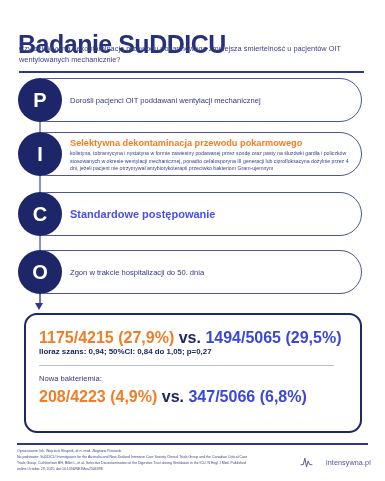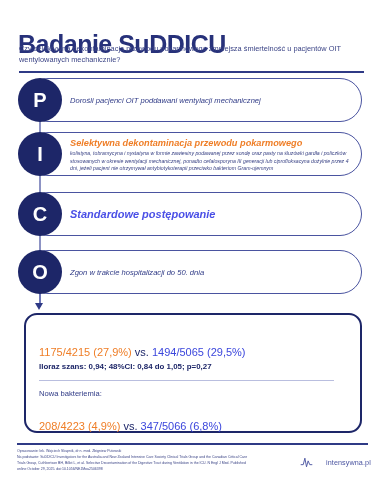--- a/index.html
+++ b/index.html
@@ -51,21 +51,20 @@
     border-radius:50%;
     background:#1d2668;
     color:#ffffff;
     display:flex;align-items:center;justify-content:center;
     font-size:20px;font-weight:bold;
     z-index:3;
   }
   .rowtext{
     position:absolute;
     z-index:4;
-    font-style:italic;
   }
   .t-plain{font-size:7.6px;line-height:11px;color:#2f3a86;}
   .t-head-orange{font-size:9.2px;font-weight:bold;color:#ef7e27;line-height:12px;}
   .t-head-blue{font-size:11px;font-weight:bold;color:#4a4fe6;line-height:12px;}
   .t-tiny{font-size:5.2px;line-height:7.6px;color:#3b4486;margin-top:1px;}
 
   
   .arrow-line{
     position:absolute;left:39.2px;top:281px;width:1.6px;height:26px;
     background:#6f77b8;
@@ -81,21 +80,21 @@
   
   .resbox{
     position:absolute;left:24px;top:313px;width:338px;height:120px;
     border:2.6px solid #1d2668;
     border-radius:13px;
     background:#ffffff;
     box-sizing:border-box;
   }
   .res-pad{position:absolute;left:13px;top:11px;width:312px;}
   .res-label{font-size:7.6px;color:#2f3a86;line-height:12px;}
-  .res-main{font-size:11px;font-weight:normal;line-height:15px;margin-top:19px;}
+  .res-main{font-size:16px;font-weight:bold;line-height:15px;margin-top:4px;}
   .o{color:#ef7e27;}
   .b{color:#3b46dc;}
   .vs{color:#1d2668;}
   .res-sub{font-size:7.9px;font-weight:bold;color:#1d2668;line-height:12px;margin-top:1px;}
   .res-div{
     margin:7px 0 7px 0;height:1.4px;width:295px;background:#b9bedf;
   }
 
   
   .foot-rule{
@@ -171,21 +170,21 @@
   <div class="arrow-line"></div>
   <div class="arrow-head"></div>
 
   <div class="resbox">
     <div class="res-pad">
 
       <div>
         <div class="res-main">
           <span class="o">1175/4215 (27,9%)</span><span class="vs"> </span><span class="vs">vs.</span> <span class="b">1494/5065 (29,5%)</span>
         </div>
-        <div class="res-sub">Iloraz szans: 0,94; 48%CI: 0,84 do 1,05; p=0,27</div>
+        <div class="res-sub">Iloraz szans: 0,94; 50%CI: 0,84 do 1,05; p=0,27</div>
       </div>
 
       <div class="res-div"></div>
 
       <div>
         <div class="res-label">Nowa bakteriemia:</div>
         <div class="res-main">
           <span class="o">208/4223 (4,9%)</span><span class="vs"> </span><span class="vs">vs.</span> <span class="b">347/5066 (6,8%)</span>
         </div>
       </div>

